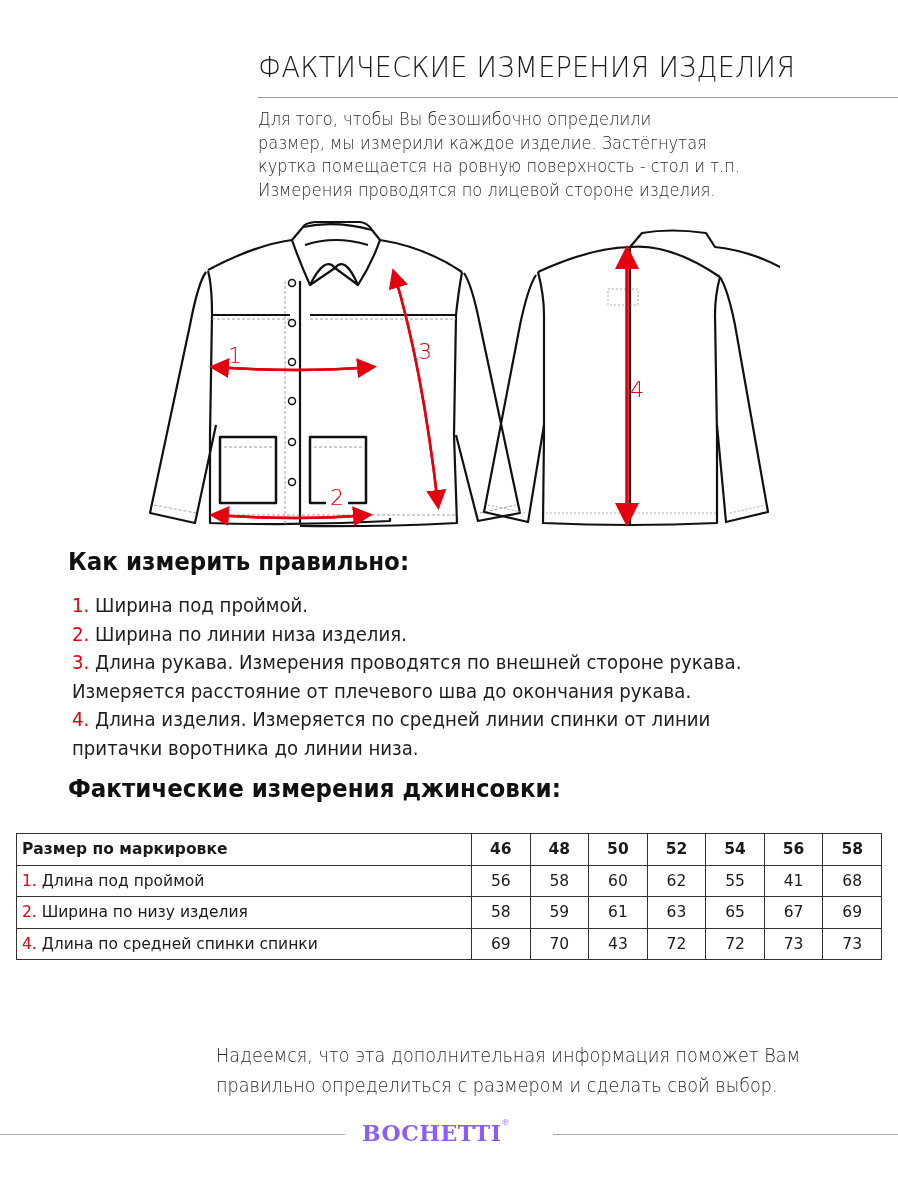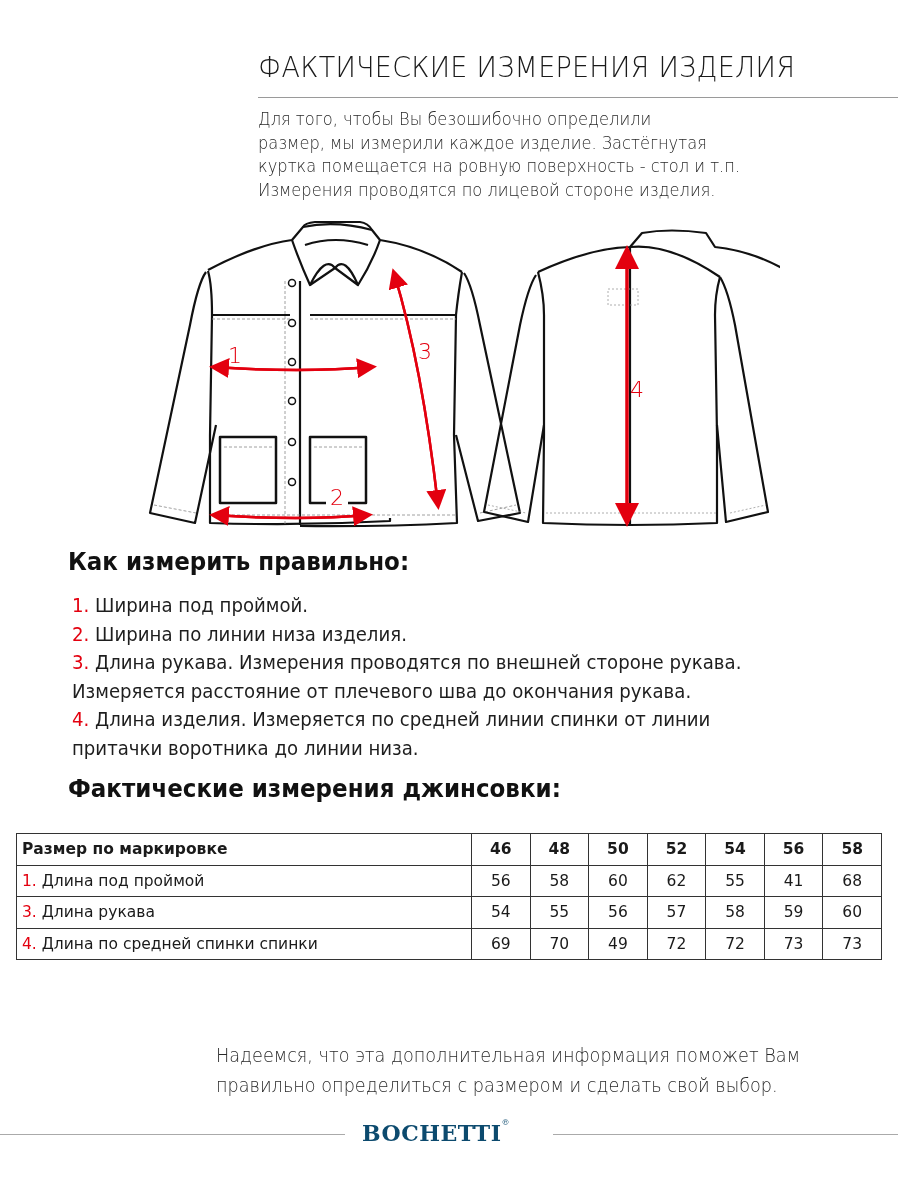--- a/index.html
+++ b/index.html
@@ -16,21 +16,21 @@
   .num { color: #e3000f; }
   table.sizes { position: absolute; left: 16px; top: 833px; width: 866px; border-collapse: collapse; font-family: "DejaVu Sans", sans-serif; font-size: 15.5px; }
   table.sizes td { border: 1.5px solid #333; height: 30.5px; padding: 0; text-align: center; }
   table.sizes td.label { text-align: left; padding-left: 5px; width: 449px; white-space: nowrap; }
   table.sizes tr.bold td { font-weight: bold; }
   table.sizes tr.thick-top td { border-top: 3px solid #222; }
   .closing { position: absolute; left: 216px; top: 1040px; font-size: 19px; line-height: 30px; color: #2a2a2a; font-weight: 300; transform: scaleX(0.93); transform-origin: left; }
   .closing div { white-space: nowrap; }
   .logo-line-left { position: absolute; left: 0; width: 345px; top: 1134px; height: 1px; background: #aaaaaa; }
   .logo-line-right { position: absolute; left: 553px; right: 0; top: 1134px; height: 1px; background: #aaaaaa; }
-  .logo { position: absolute; left: 362px; top: 1120px; font-family: "DejaVu Serif", serif; font-weight: bold; font-size: 22px; color: #0c4a6e; letter-spacing: 0.5px; }
+  .logo { position: absolute; left: 362px; top: 1120px; font-family: "DejaVu Serif", serif; font-weight: bold; font-size: 22px; color: #8b5cf6; letter-spacing: 0.5px; }
   .logo sup { font-size: 8px; font-weight: normal; vertical-align: top; position: relative; top: -2px; }
   .logo-sub { position: absolute; left: 416px; top: 1216px; font-size: 12px; letter-spacing: 7px; color: #555; font-family: "DejaVu Sans", sans-serif; text-align: right; }
 </style>
 </head>
 <body>
 
 <div class="title">ФАКТИЧЕСКИЕ ИЗМЕРЕНИЯ ИЗДЕЛИЯ</div>
 <div class="title-rule"></div>
 
 <div class="intro">
@@ -151,34 +151,34 @@
     <td class="label"><span class="num">1.</span><span> Длина под проймой</span></td>
     <td>56</td>
     <td>58</td>
     <td>60</td>
     <td>62</td>
     <td>55</td>
     <td>41</td>
     <td>68</td>
   </tr>
   <tr>
-    <td class="label"><span class="num">3.</span><span> Длина рукава</span></td>
-    <td>54</td>
-    <td>55</td>
-    <td>56</td>
-    <td>57</td>
+    <td class="label"><span class="num">2.</span><span> Ширина по низу изделия</span></td>
     <td>58</td>
     <td>59</td>
-    <td>60</td>
+    <td>61</td>
+    <td>63</td>
+    <td>65</td>
+    <td>67</td>
+    <td>69</td>
   </tr>
   <tr>
     <td class="label"><span class="num">4.</span><span> Длина по средней спинки спинки</span></td>
     <td>69</td>
     <td>70</td>
-    <td>49</td>
+    <td>43</td>
     <td>72</td>
     <td>72</td>
     <td>73</td>
     <td>73</td>
   </tr>
 </tbody>
   </table>
 
 <div class="closing">
   <div>Надеемся, что эта дополнительная информация поможет Вам</div>

